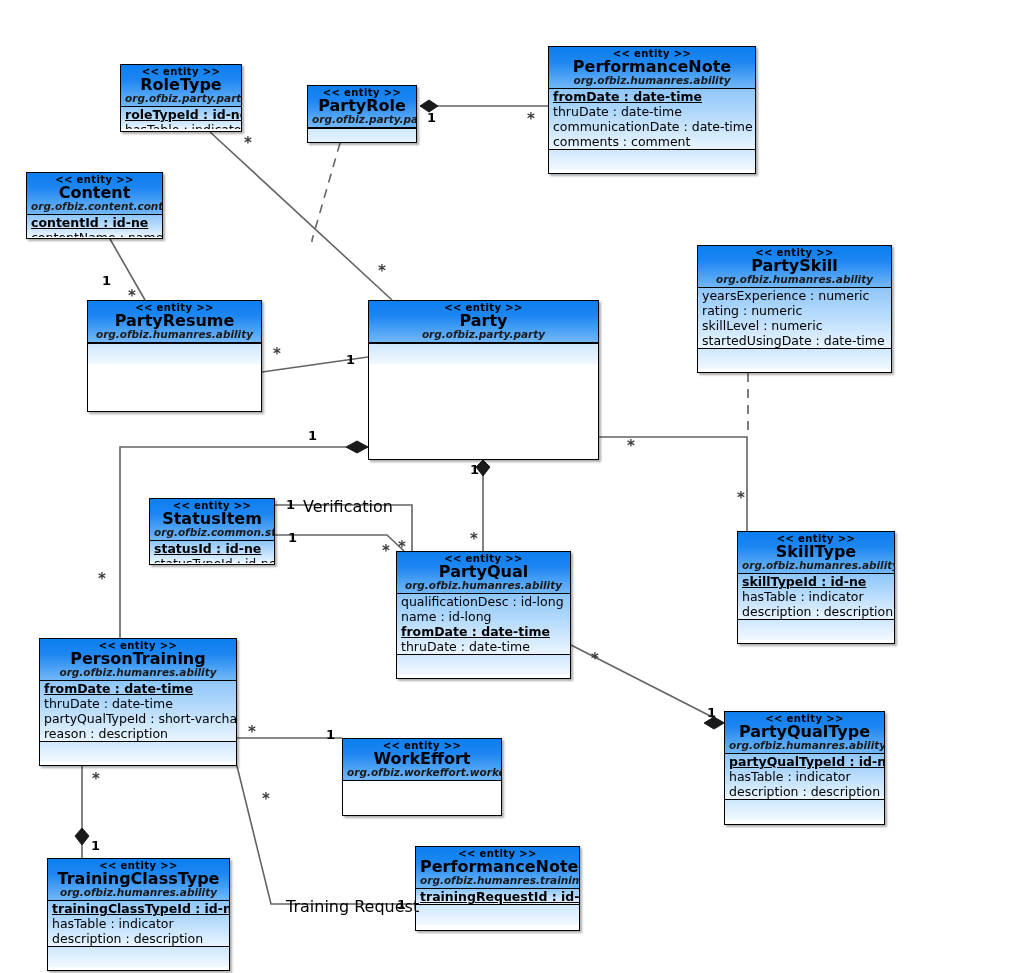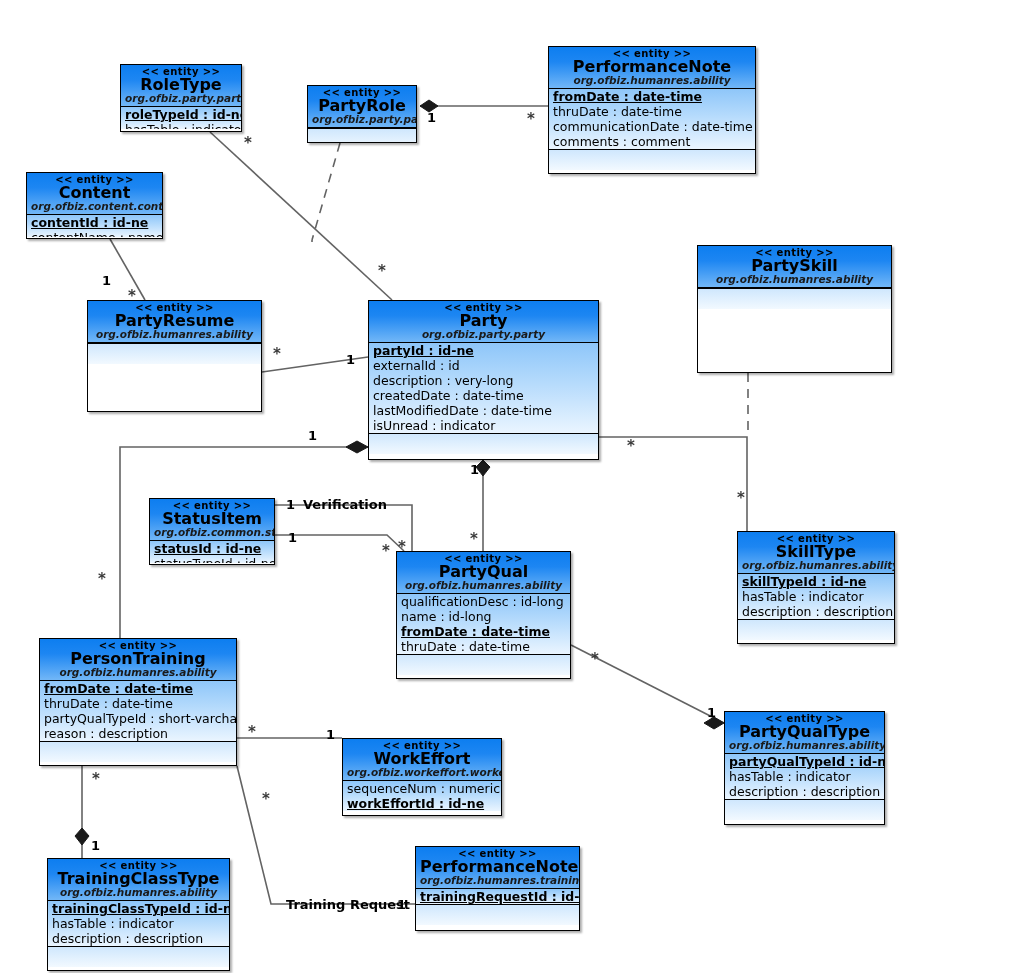--- a/index.html
+++ b/index.html
@@ -87,22 +87,22 @@
     line-height: 15px;
   }
   .ent-foot {
     border-top: 1px solid #000000;
     background: linear-gradient(to bottom, #cfe7fd 0%, #f2f9ff 100%);
     height: 20px;
   }
   .edge-label {
     position: absolute;
     z-index: 4;
-    font-size: 13px;
-    font-weight: bold;
+    font-size: 16px;
+    font-weight: normal;
     color: #000000;
     white-space: nowrap;
   }
   .edge-label.mult {
     font-size: 13px;
     font-weight: bold;
   }
   .edge-label.star {
     font-size: 15px;
     font-weight: bold;
@@ -212,35 +212,33 @@
           <div class="ent-pkg">org.ofbiz.humanres.ability</div>
         </div>
         <div class="ent-foot"></div>
       </div>
       <div class="entity" style="left: 368px; top: 300px; width: 231px; height: 160px;">
         <div class="ent-head">
           <div class="ent-stereo">&lt;&lt; entity &gt;&gt;</div>
           <div class="ent-name">Party</div>
           <div class="ent-pkg">org.ofbiz.party.party</div>
         </div>
-        <div class="ent-attrs">
-          <div class="attr pk">partyId : id-ne</div>
-          <div class="attr">externalId : id</div>
-          <div class="attr">description : very-long</div>
-          <div class="attr">createdDate : date-time</div>
-          <div class="attr">lastModifiedDate : date-time</div>
-          <div class="attr">isUnread : indicator</div>
-        </div>
         <div class="ent-foot"></div>
       </div>
       <div class="entity" style="left: 697px; top: 245px; width: 195px; height: 128px;">
         <div class="ent-head">
           <div class="ent-stereo">&lt;&lt; entity &gt;&gt;</div>
           <div class="ent-name">PartySkill</div>
           <div class="ent-pkg">org.ofbiz.humanres.ability</div>
+        </div>
+        <div class="ent-attrs">
+          <div class="attr">yearsExperience : numeric</div>
+          <div class="attr">rating : numeric</div>
+          <div class="attr">skillLevel : numeric</div>
+          <div class="attr">startedUsingDate : date-time</div>
         </div>
         <div class="ent-foot"></div>
       </div>
       <div class="entity" style="left: 149px; top: 498px; width: 126px; height: 67px;">
         <div class="ent-head">
           <div class="ent-stereo">&lt;&lt; entity &gt;&gt;</div>
           <div class="ent-name">StatusItem</div>
           <div class="ent-pkg">org.ofbiz.common.status</div>
         </div>
         <div class="ent-attrs">
@@ -287,24 +285,20 @@
           <div class="attr">partyQualTypeId : short-varchar</div>
           <div class="attr">reason : description</div>
         </div>
         <div class="ent-foot"></div>
       </div>
       <div class="entity" style="left: 342px; top: 738px; width: 160px; height: 78px;">
         <div class="ent-head">
           <div class="ent-stereo">&lt;&lt; entity &gt;&gt;</div>
           <div class="ent-name">WorkEffort</div>
           <div class="ent-pkg">org.ofbiz.workeffort.workeffort</div>
-        </div>
-        <div class="ent-attrs">
-          <div class="attr">sequenceNum : numeric</div>
-          <div class="attr pk">workEffortId : id-ne</div>
         </div>
       </div>
       <div class="entity" style="left: 724px; top: 711px; width: 161px; height: 114px;">
         <div class="ent-head">
           <div class="ent-stereo">&lt;&lt; entity &gt;&gt;</div>
           <div class="ent-name">PartyQualType</div>
           <div class="ent-pkg">org.ofbiz.humanres.ability</div>
         </div>
         <div class="ent-attrs">
           <div class="attr pk">partyQualTypeId : id-ne</div>

